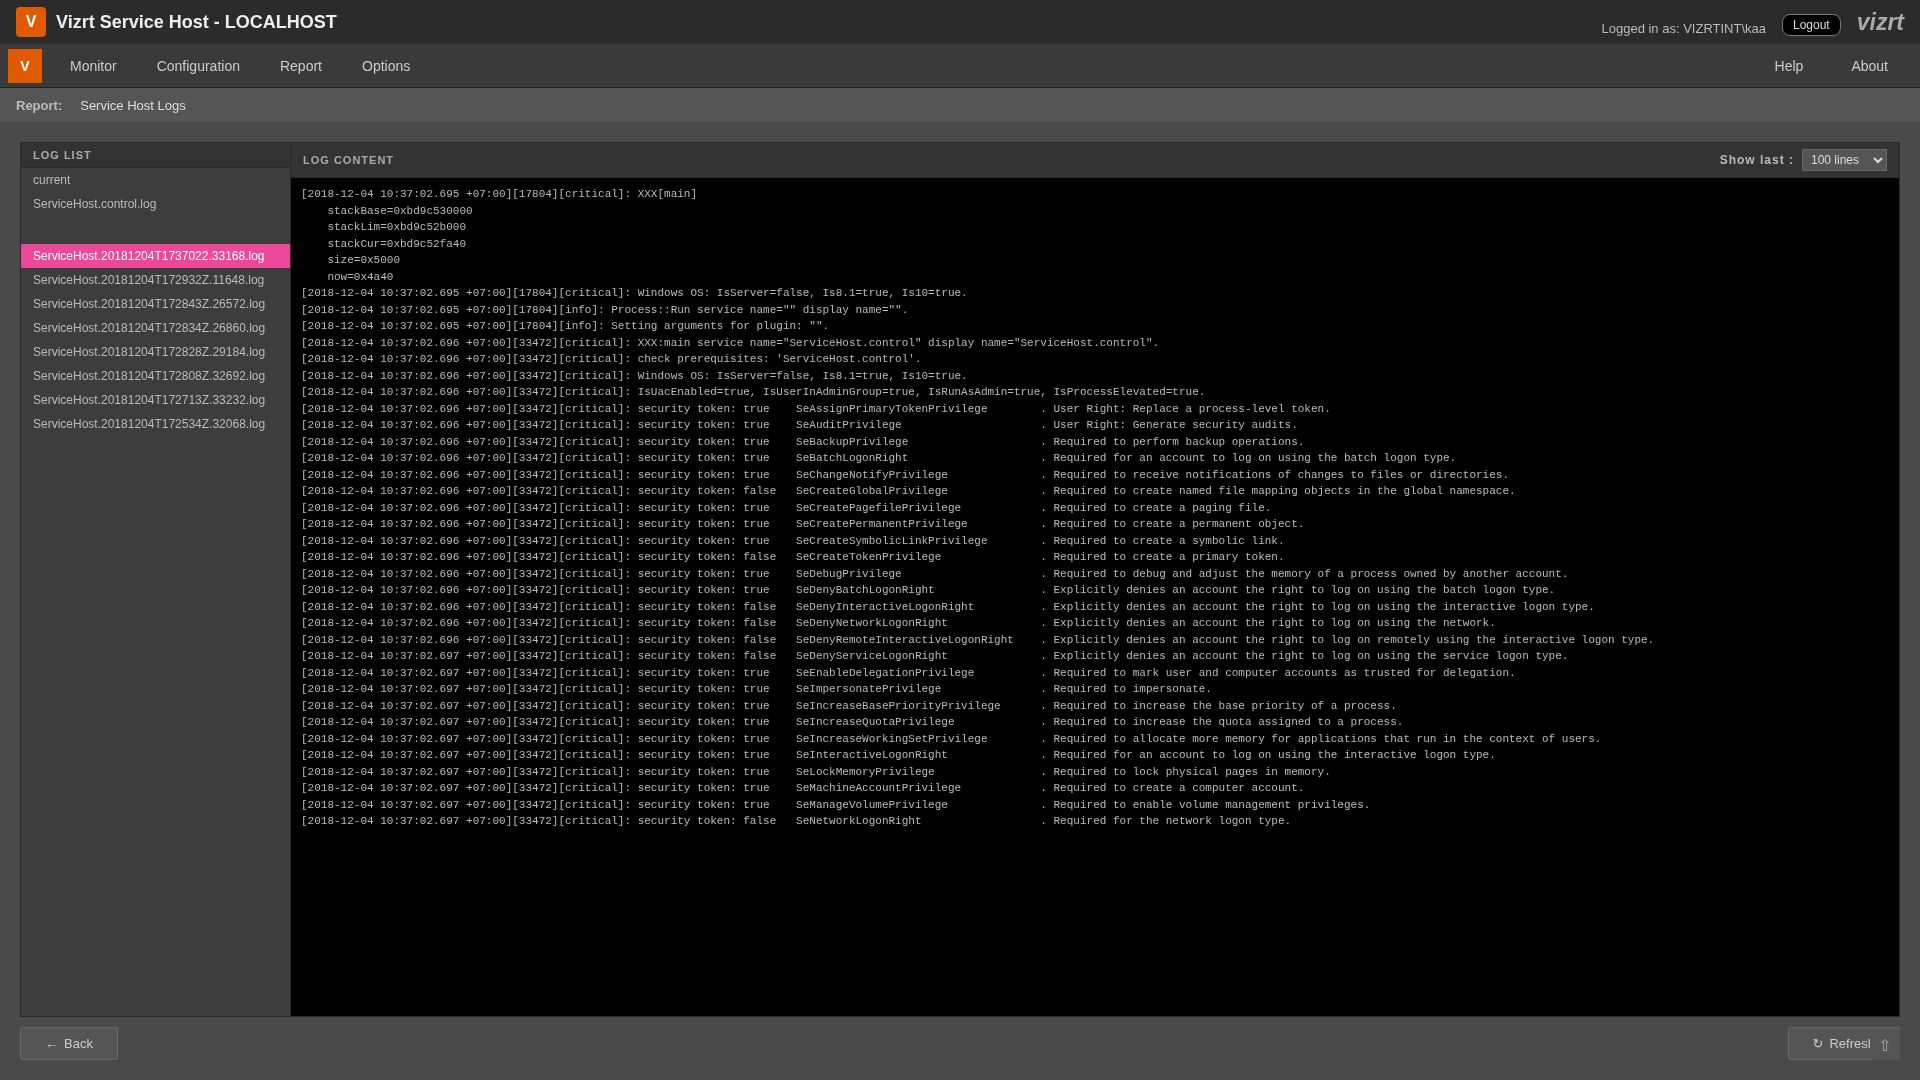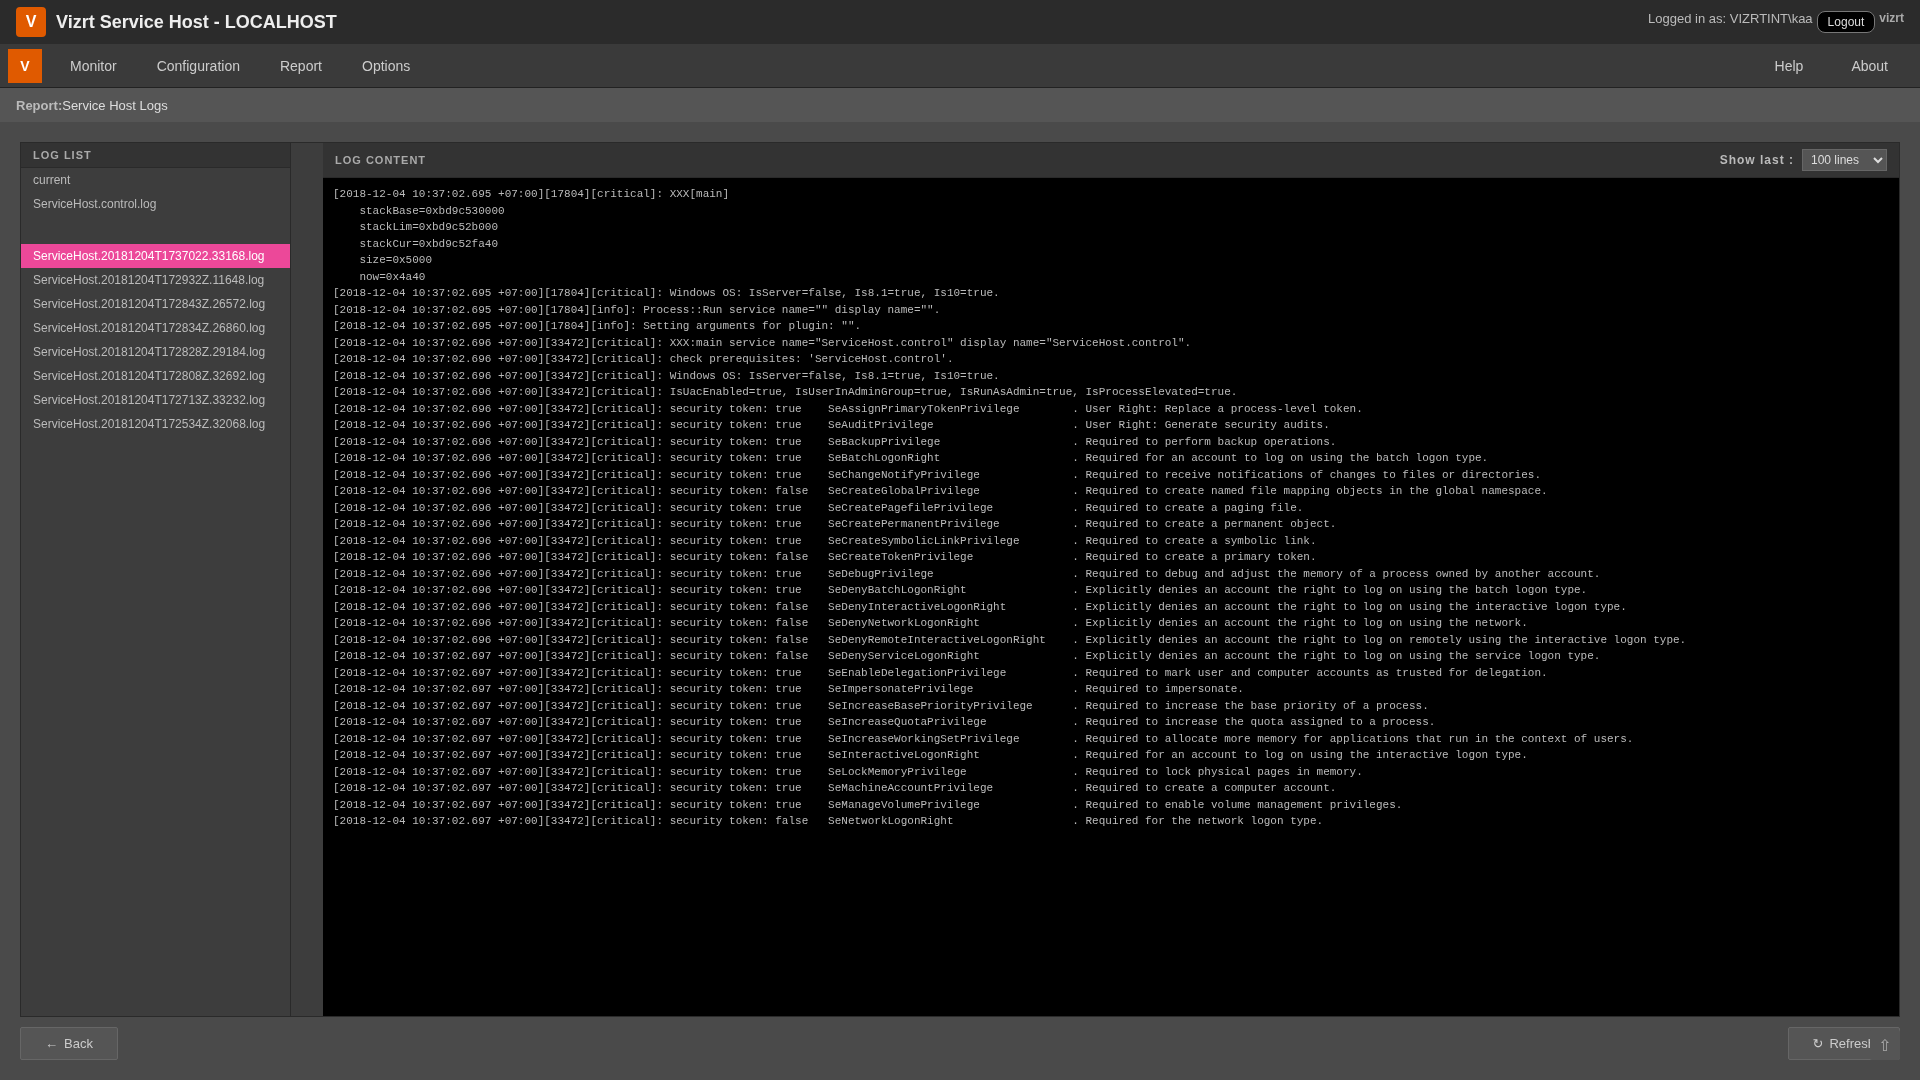--- a/index.html
+++ b/index.html
@@ -38,39 +38,40 @@
       font-weight: bold;
       font-size: 16px;
     }
     #app-title {
       color: #eee;
       font-size: 18px;
       font-weight: bold;
     }
     #header-right {
       display: flex;
-      align-items: flex-start;
-      gap: 4px;
+      align-items: flex-end;
+      gap: 16px;
     }
     #logged-in-text {
       color: #bbb;
       font-size: 13px;
     }
     #logout-btn {
       background: #000000;
       color: #ddd;
       border: 1px solid #777;
       padding: 3px 10px;
       cursor: pointer;
       font-size: 12px;
       border-radius: 8px;
     }
     #vizrt-logo {
       color: #aaa;
-      font-size: 12px;
+      font-size: 23px;
+      font-style: italic;
       font-weight: bold;
     }
 
     
     #navbar {
       background: #3a3a3a;
       height: 44px;
       display: flex;
       align-items: center;
       padding: 0 8px;
@@ -118,21 +119,21 @@
       align-items: center;
     }
 
     
     #breadcrumb-bar {
       background: #555;
       height: 34px;
       display: flex;
       align-items: center;
       padding: 0 16px;
-      gap: 0;
+      gap: 18px;
       font-size: 13px;
       color: #ccc;
     }
     #breadcrumb-label { font-weight: bold; color: #bbb; }
     #breadcrumb-value { color: #ddd; }
 
     
     #main {
       background: #4a4a4a;
       padding: 20px;
@@ -146,21 +147,20 @@
       flex-direction: column;
       flex: 1;
       background: #3d3d3d;
       border: 1px solid #2a2a2a;
     }
 
     #panels {
       display: flex;
       flex: 1;
       overflow: hidden;
-      gap: 32px;
     }
 
     
     #log-list-panel {
       width: 270px;
       min-width: 270px;
       background: #3d3d3d;
       border-right: 1px solid #2a2a2a;
       display: flex;
       flex-direction: column;

